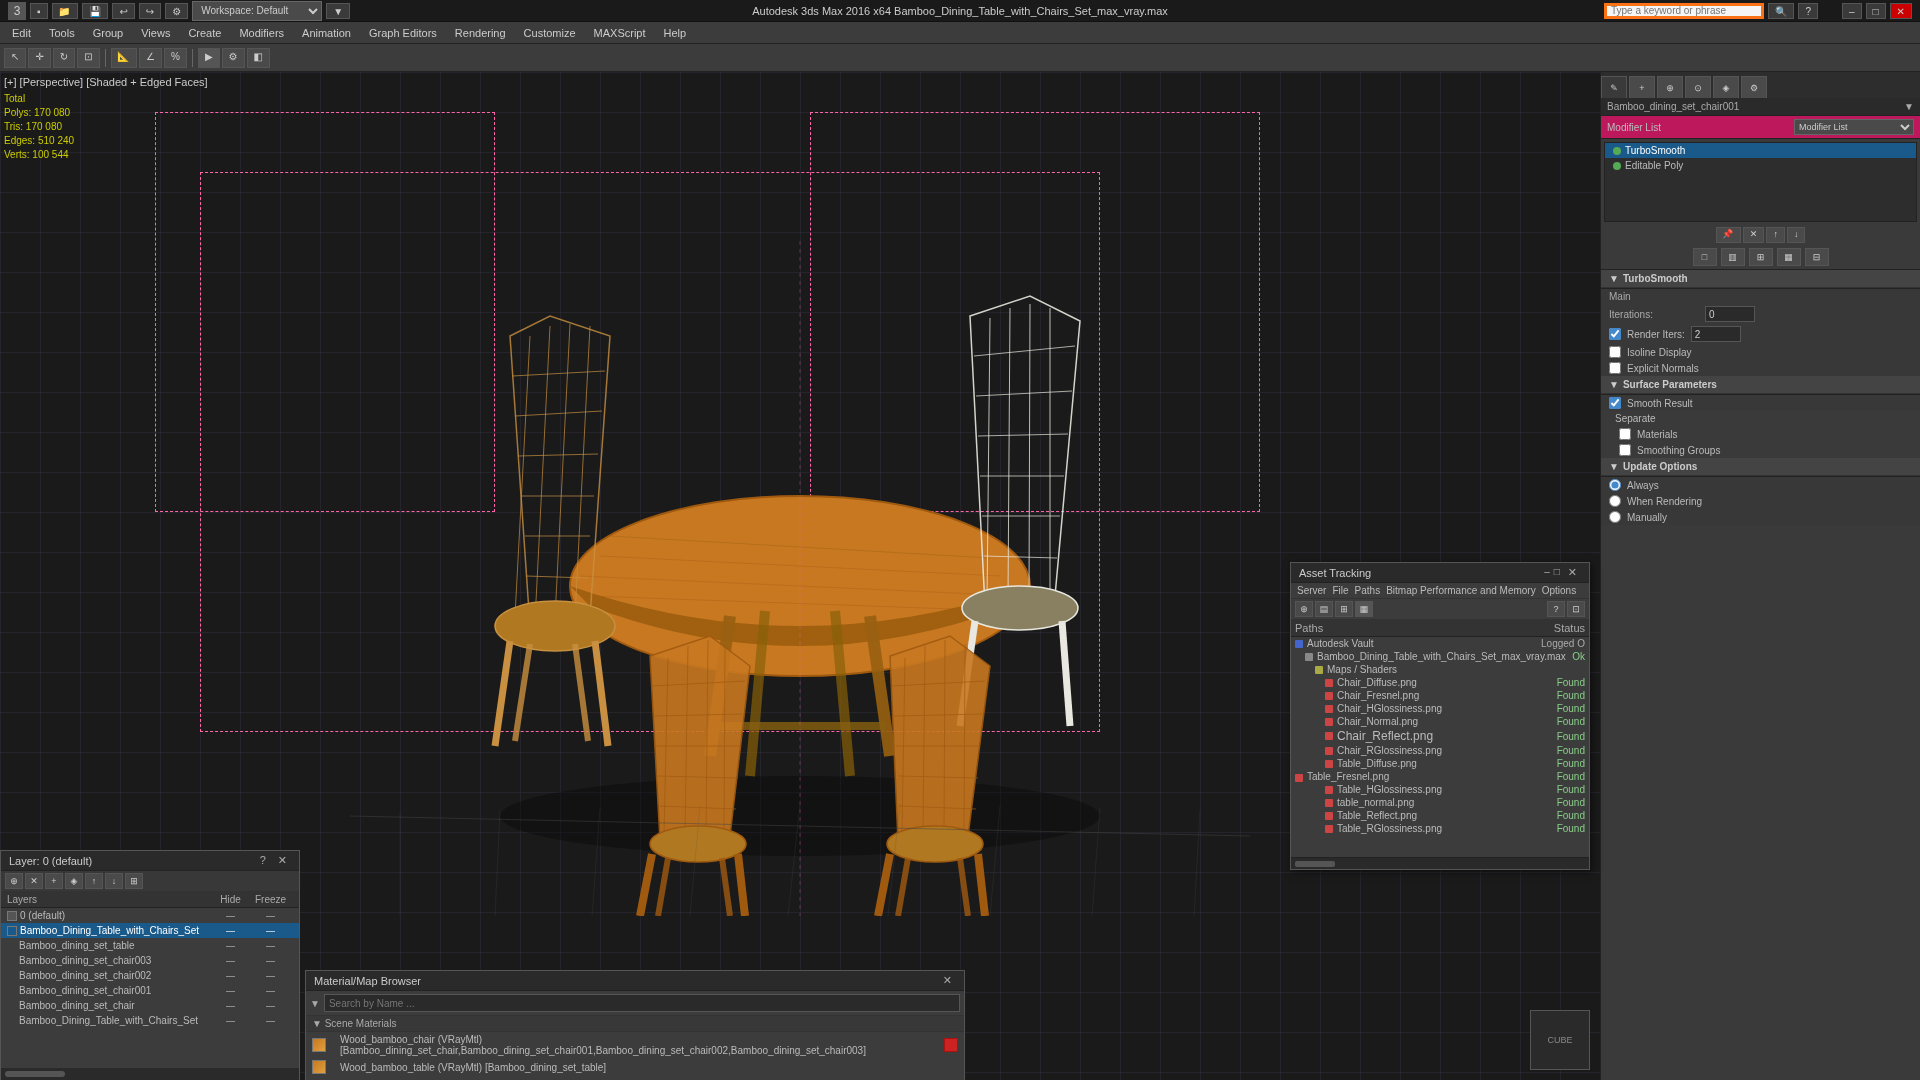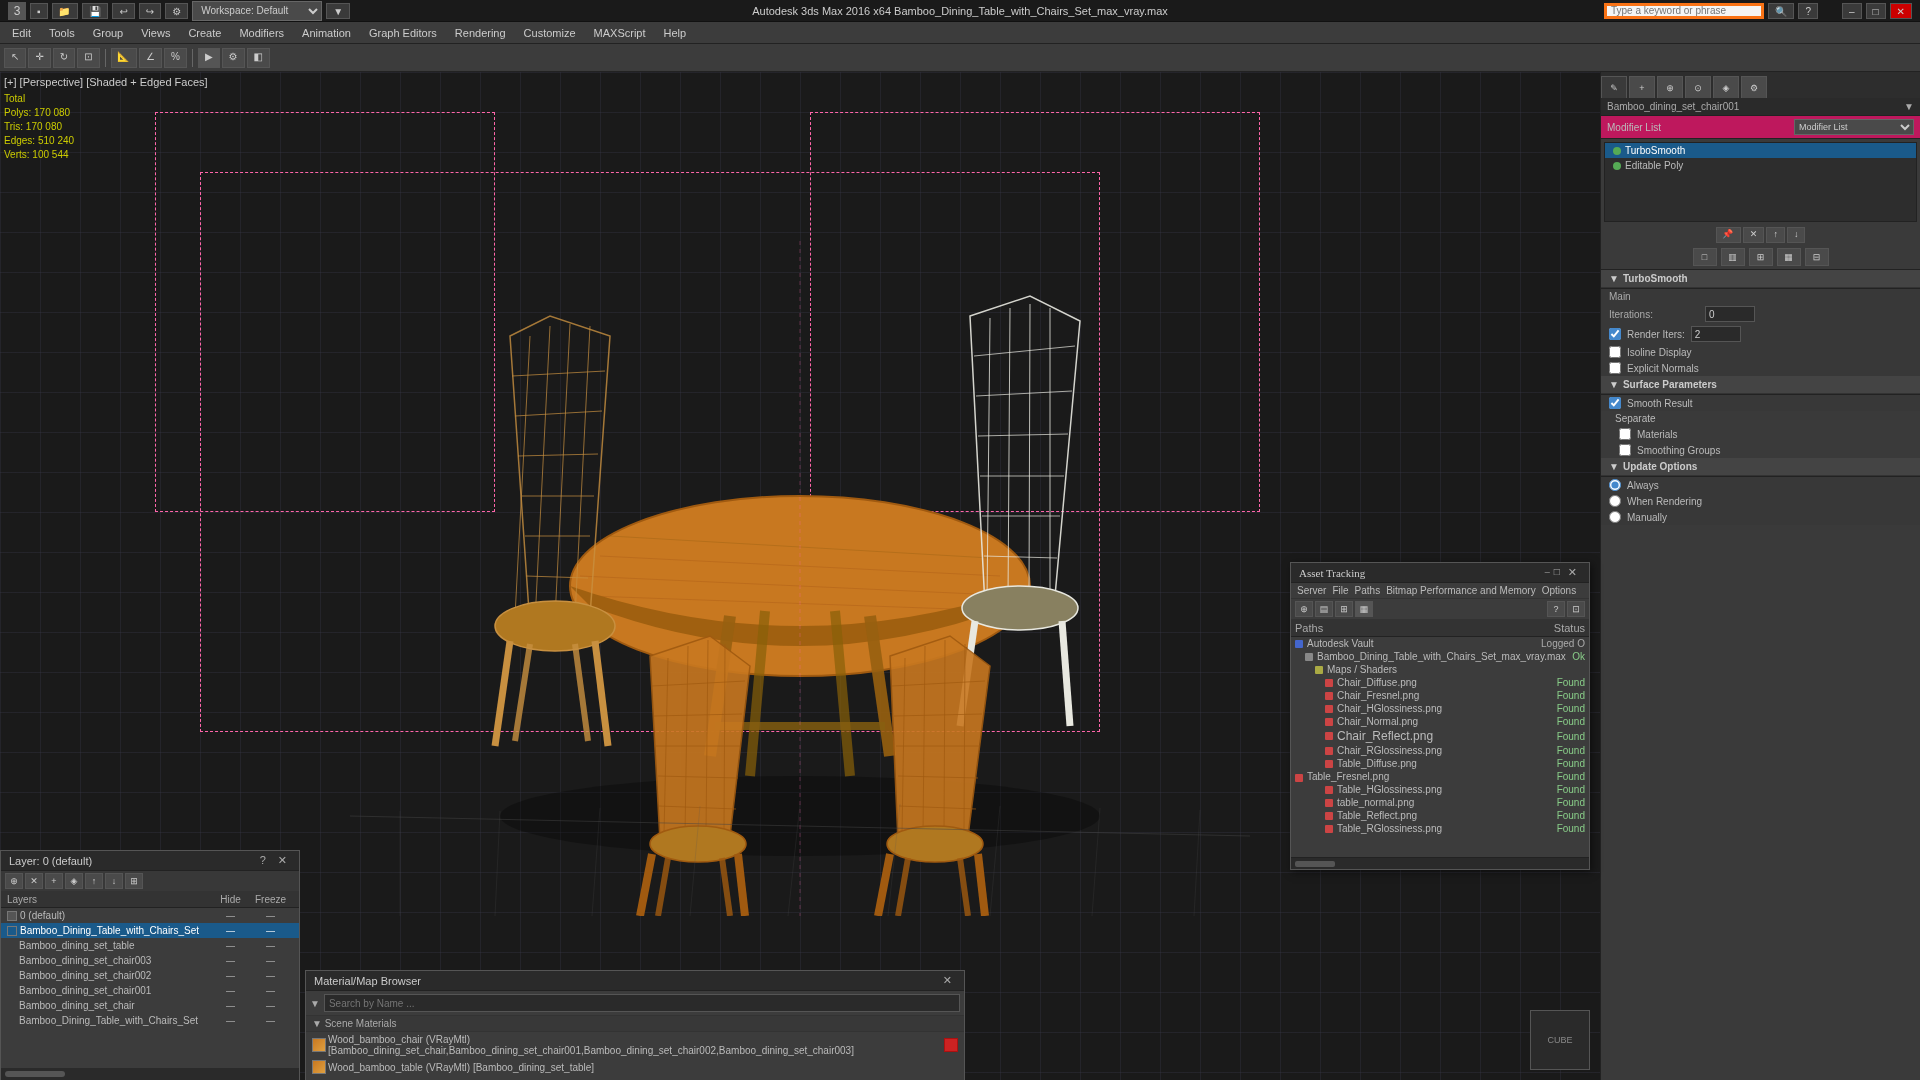--- a/index.html
+++ b/index.html
@@ -356,21 +356,20 @@
     }
     .asset-tracking-title {
       background: #2a2a2a;
       padding: 3px 8px;
       font-size: 11px;
       color: #ccc;
       display: flex;
       align-items: center;
       justify-content: space-between;
       border-bottom: 1px solid #222;
-      font-family: Liberation Serif, serif;
     }
     .asset-tracking-menu {
       background: #3c3c3c;
       display: flex;
       gap: 6px;
       padding: 2px 6px;
       font-size: 10px;
       color: #bbb;
       border-bottom: 1px solid #333;
     }
@@ -539,21 +538,21 @@
       color: #aaa;
       background: #383838;
       border-bottom: 1px solid #333;
     }
     .material-item {
       display: flex;
       align-items: center;
       padding: 2px 6px;
       font-size: 10px;
       color: #bbb;
-      gap: 2px;
+      gap: 14px;
       cursor: pointer;
     }
     .material-swatch {
       width: 14px;
       height: 14px;
       border: 1px solid #777;
       flex-shrink: 0;
     }
     .material-swatch.orange { background: linear-gradient(135deg, #c87820, #e0a040); }
 

